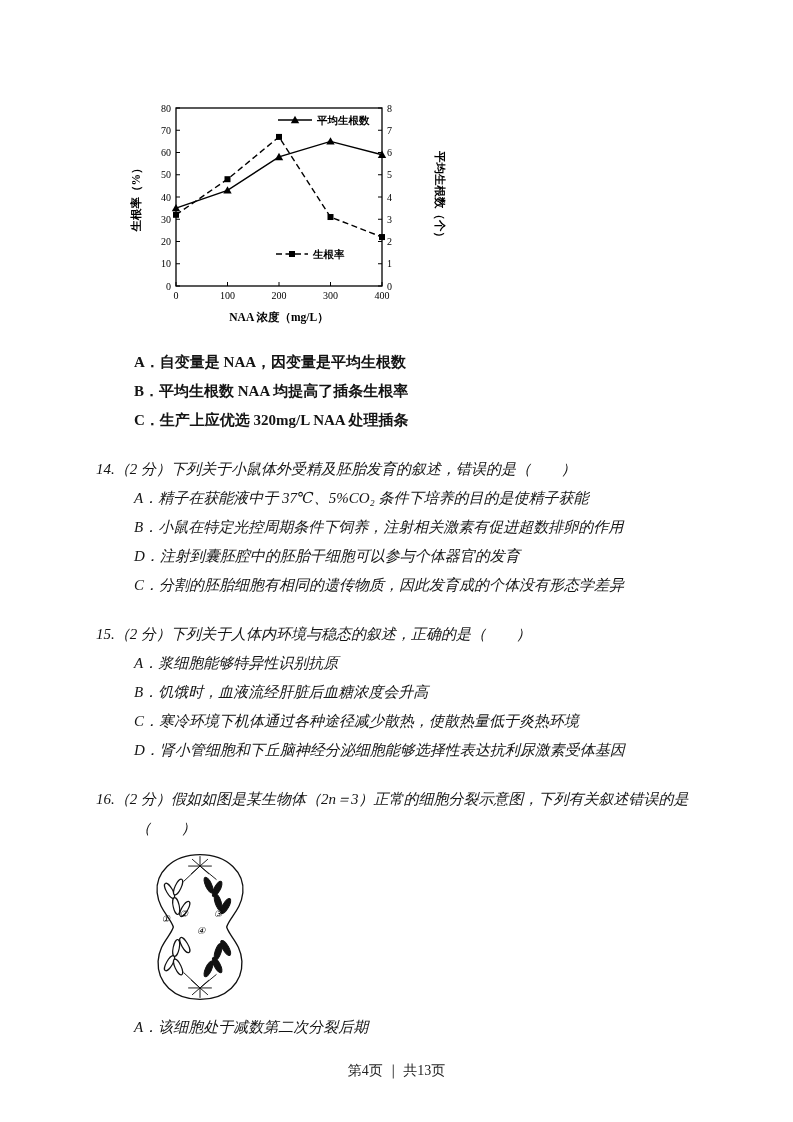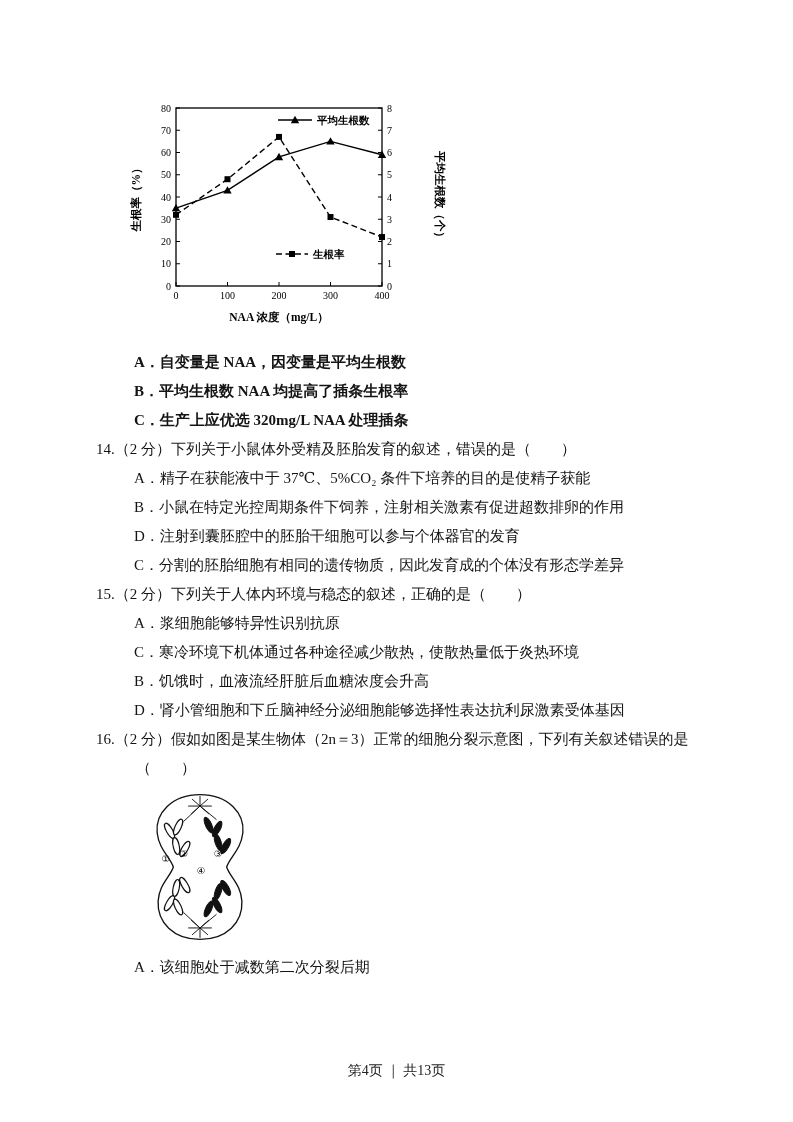--- a/index.html
+++ b/index.html
@@ -9,21 +9,21 @@
     font-family:"Liberation Serif","DejaVu Serif",serif; color:#141414;
     padding-top:94px;
   }
   .chart { margin-left:128px; }
   svg text { font-family:"Liberation Serif","DejaVu Serif",serif; fill:#000; }
   .line { font-size:15px; line-height:29px; white-space:nowrap; }
   .stem { margin-left:96px; }
   .stem.hang { white-space:normal; width:604px; padding-left:40px; text-indent:-40px; }
   .options { margin-left:134px; }
   .first-options { margin-top:18px;font-weight:bold; }
-  .question { margin-top:0; }
+  .question { margin-top:20px;font-style:italic; }
   .diagram { margin:4px 0 2px 138px; }
   .footer {
     position:absolute; left:0; right:0; bottom:42px;
     text-align:center; font-size:14px; color:#222;
   }
 </style>
 </head>
 <body>
 
 <main class="page">
@@ -114,22 +114,22 @@
       <p class="line">B．小鼠在特定光控周期条件下饲养，注射相关激素有促进超数排卵的作用</p>
       <p class="line">D．注射到囊胚腔中的胚胎干细胞可以参与个体器官的发育</p>
       <p class="line">C．分割的胚胎细胞有相同的遗传物质，因此发育成的个体没有形态学差异</p>
     </div>
   </section>
 
   <section class="question">
     <p class="line stem">15.（2 分）下列关于人体内环境与稳态的叙述，正确的是（　　）</p>
     <div class="options">
       <p class="line">A．浆细胞能够特异性识别抗原</p>
+      <p class="line">B．饥饿时，血液流经肝脏后血糖浓度会升高</p>
       <p class="line">C．寒冷环境下机体通过各种途径减少散热，使散热量低于炎热环境</p>
-      <p class="line">B．饥饿时，血液流经肝脏后血糖浓度会升高</p>
       <p class="line">D．肾小管细胞和下丘脑神经分泌细胞能够选择性表达抗利尿激素受体基因</p>
     </div>
   </section>
 
   <section class="question">
     <p class="line stem hang">16.（2 分）假如如图是某生物体（2n＝3）正常的细胞分裂示意图，下列有关叙述错误的是（　　）</p>
 
     <figure class="diagram">
       <svg width="124" height="160" viewBox="0 0 130 168">
         <path d="M65 8 C95 8 112 28 110 48 C108 66 96 74 93 84 C96 94 108 102 109 120 C110 142 93 160 65 160 C37 160 20 142 21 120 C22 102 34 94 37 84 C34 74 22 66 20 48 C18 28 35 8 65 8 Z" fill="#ffffff" stroke="#111" stroke-width="1.4"></path>

